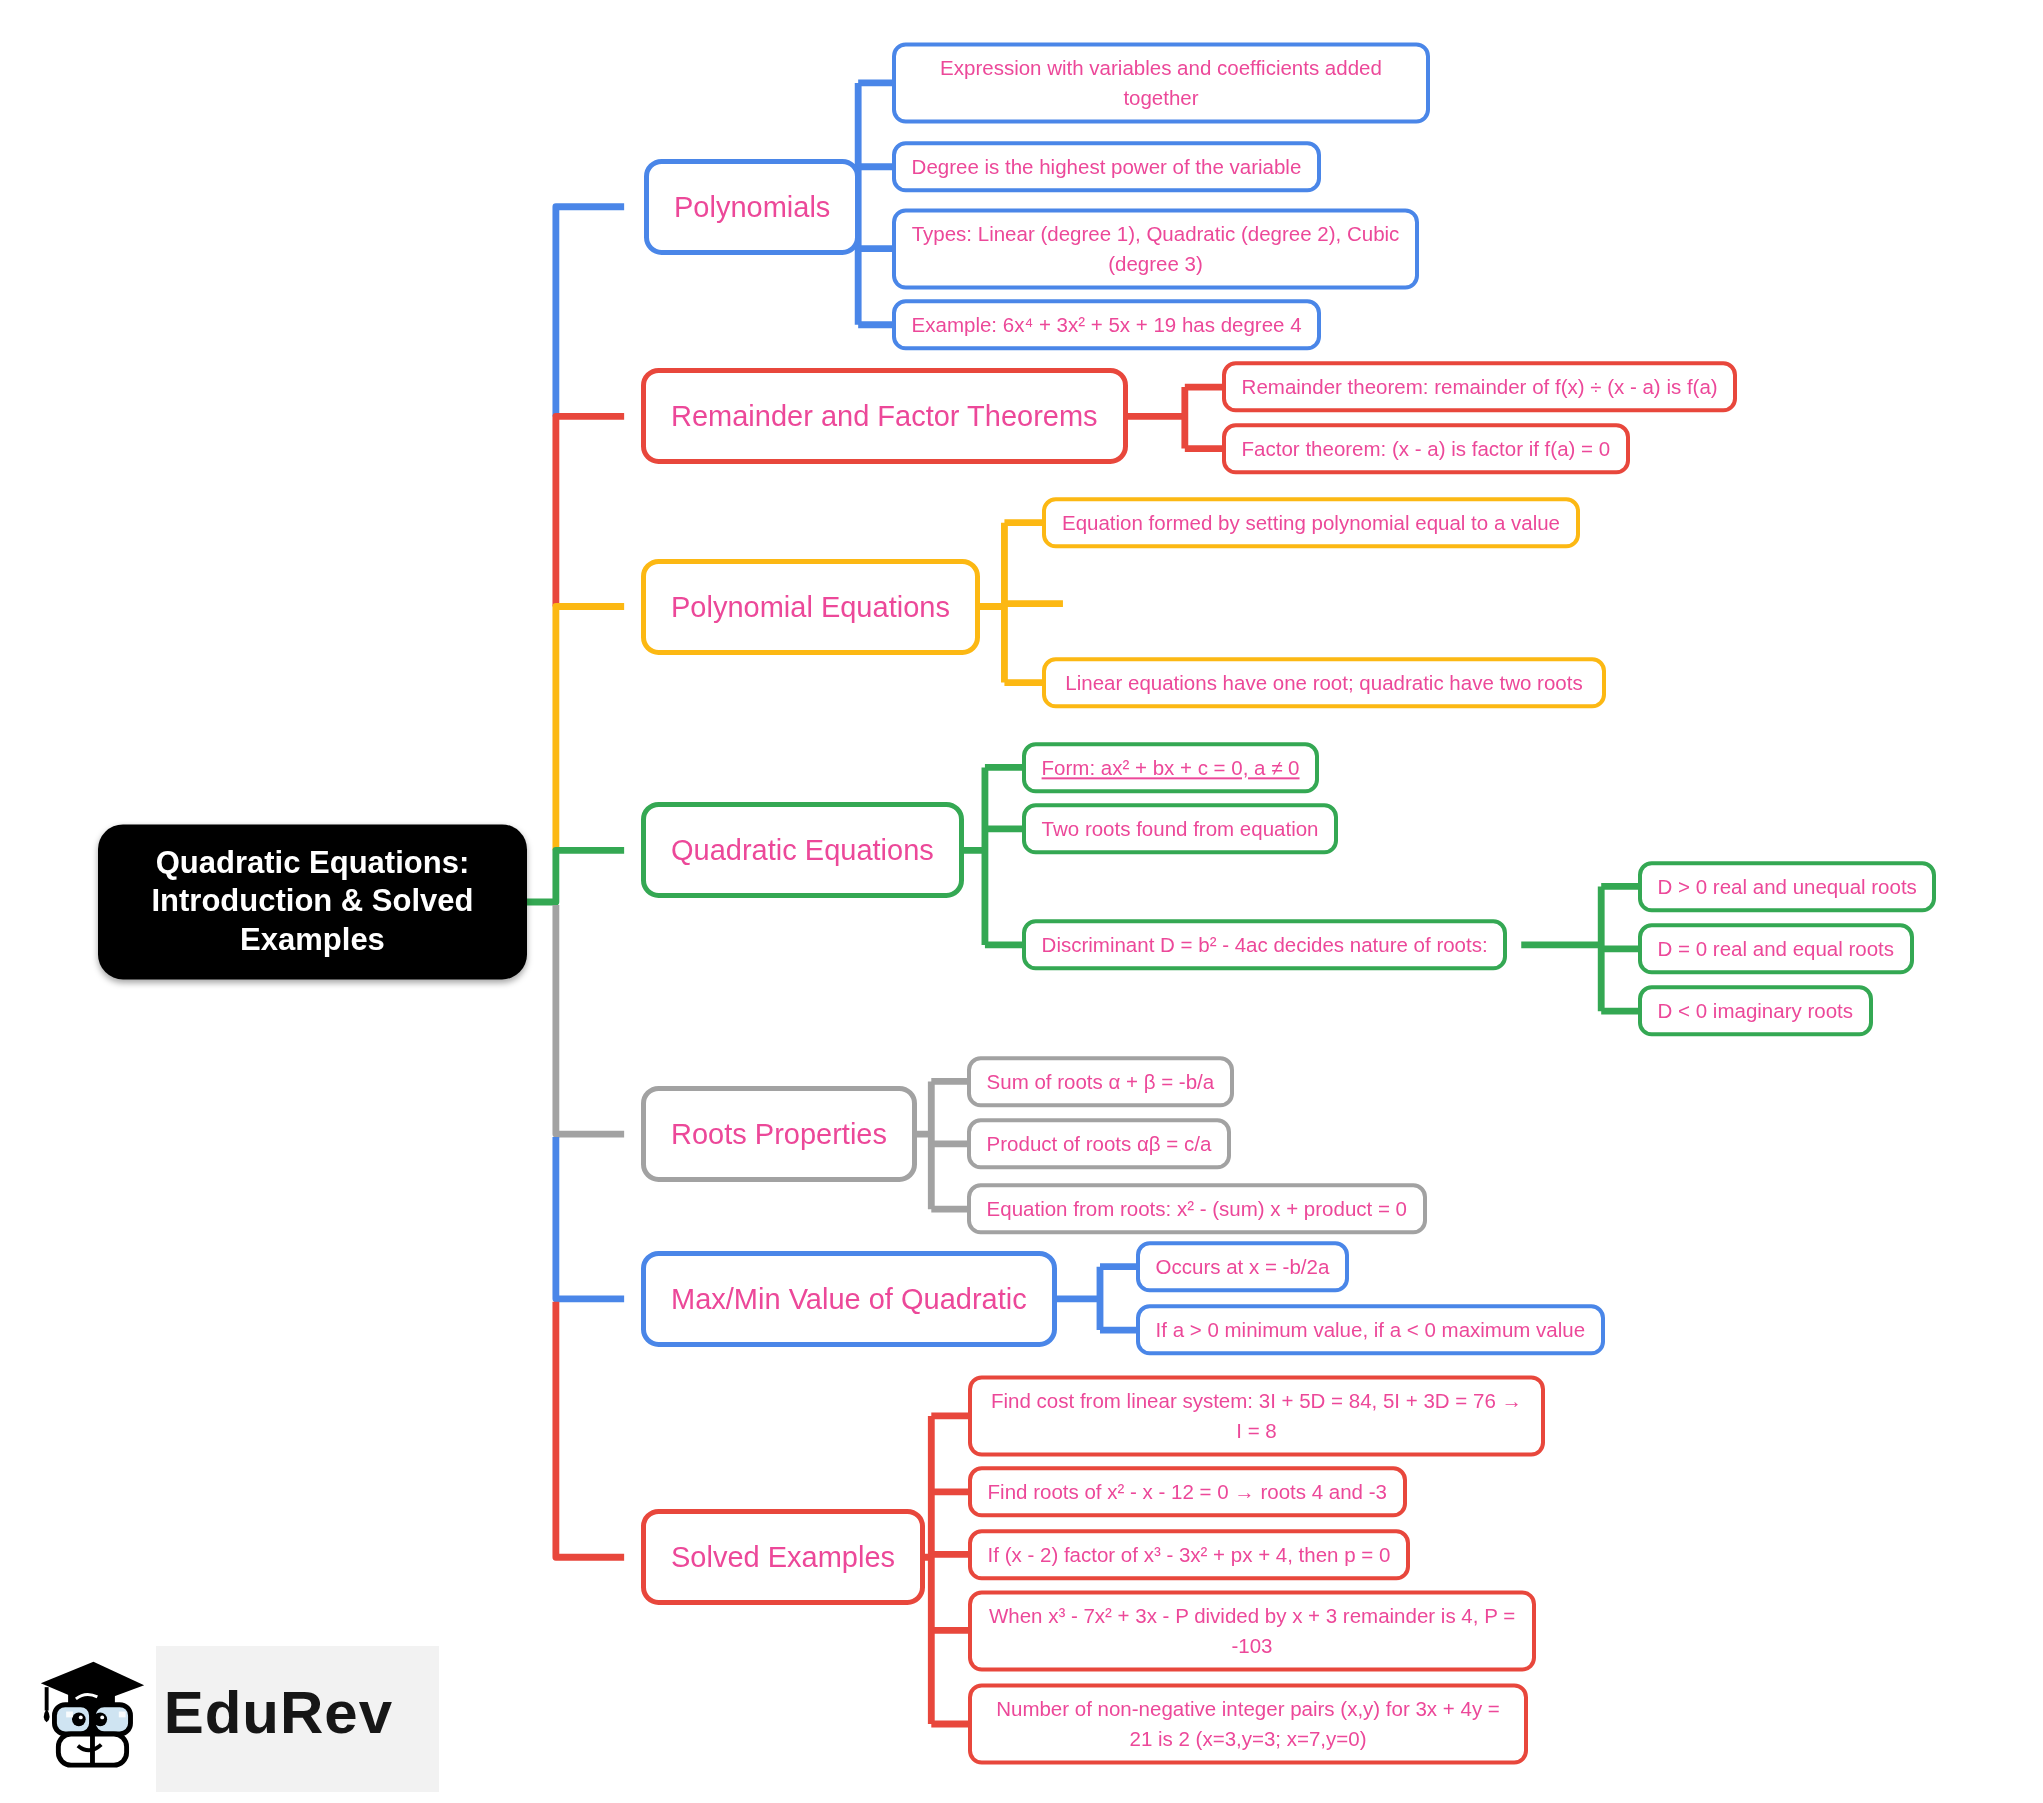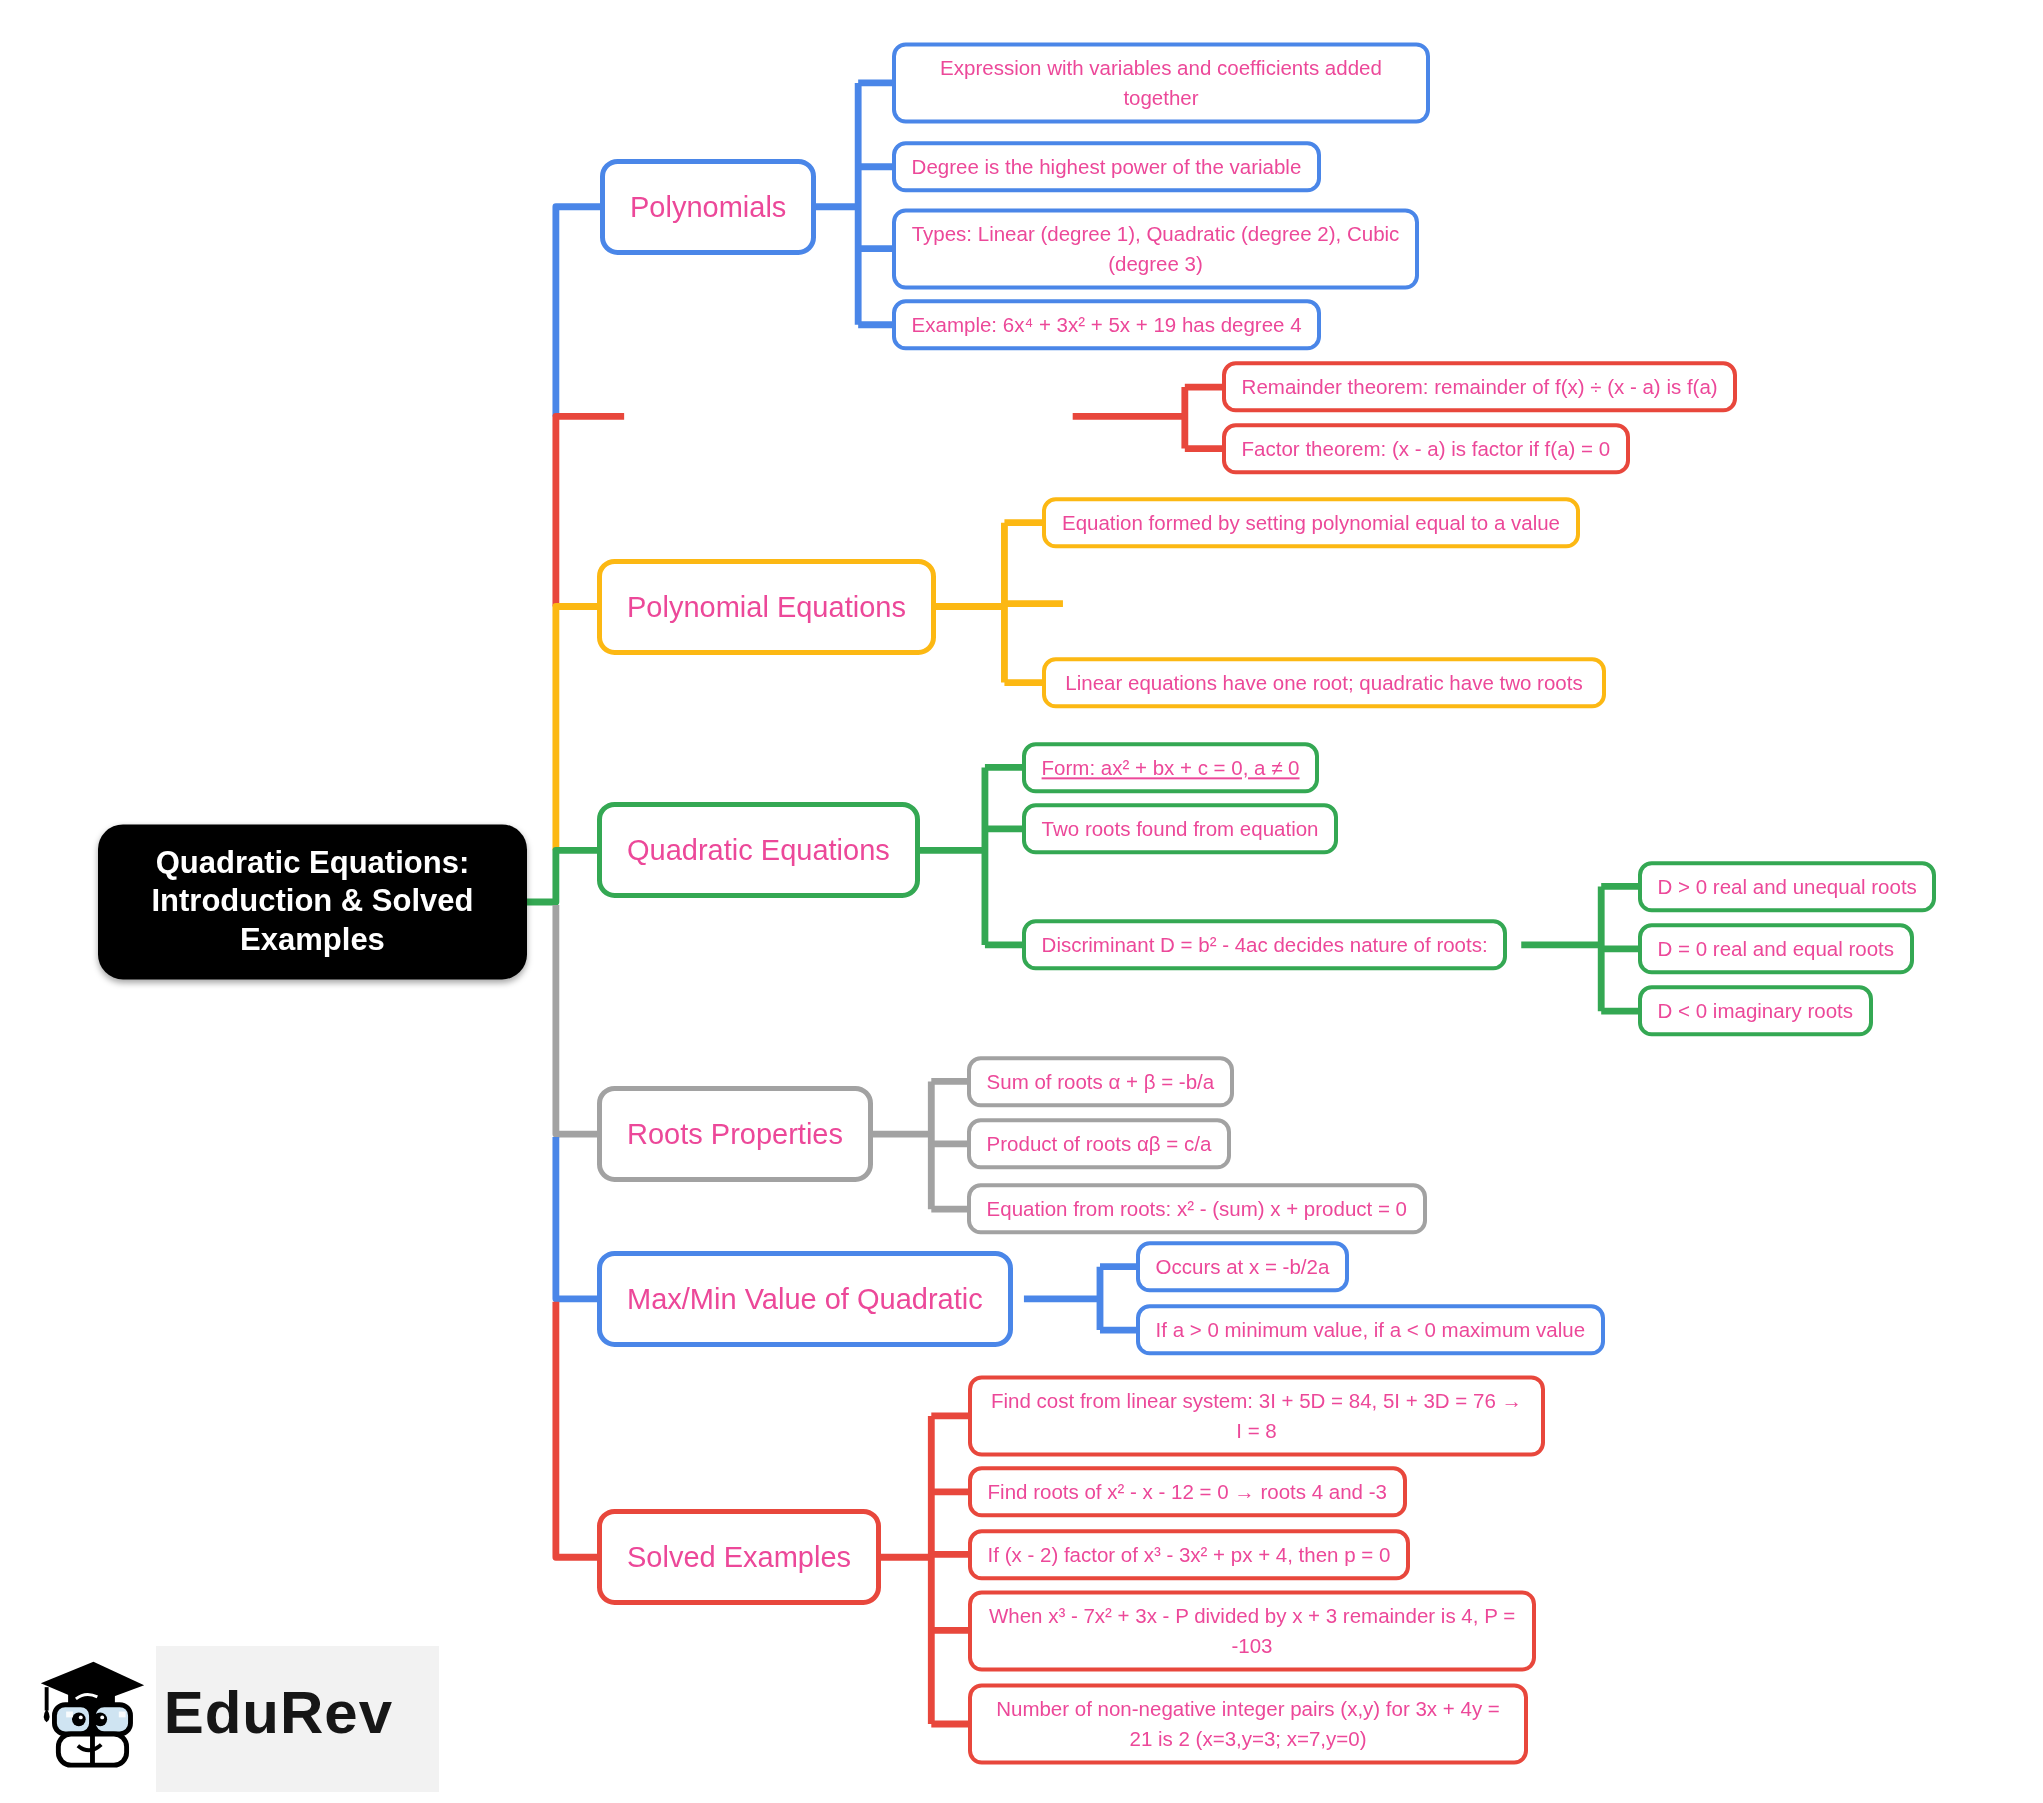--- a/index.html
+++ b/index.html
@@ -6,21 +6,21 @@
   body{font-family:"Liberation Sans", sans-serif;}
   .canvas{position:relative;width:2043px;height:1803px;background:#ffffff;overflow:hidden;}
   svg.wires{position:absolute;left:0;top:0;z-index:1;}
   .node{
     position:absolute;z-index:2;background:#ffffff;color:#ec4899;
     transform:translateY(-50%);box-sizing:border-box;
     display:flex;align-items:center;justify-content:center;text-align:center;
   }
   .topic{
     border:5.9px solid #000;border-radius:17.6px;font-size:29px;
-    padding:25px 25px;white-space:nowrap;line-height:1.25;
+    padding:25px 25px;white-space:nowrap;line-height:1.25;margin-left:44px;
   }
   .child{
     border:4.9px solid #000;border-radius:13.7px;font-size:20.5px;
     padding:6.8px 15.6px;white-space:nowrap;line-height:1.45;
   }
   .child.wrap{white-space:normal;}
   .central{
     left:98px;top:902px;width:429px;background:#000;color:#fff;
     border-radius:25px;font-weight:bold;font-size:31px;line-height:1.25;
     padding:19.5px 21.5px;box-shadow:0 2.9px 5.9px rgba(0,0,0,.35);
@@ -70,20 +70,21 @@
   </svg>
 
   <div class="node central">Quadratic Equations: Introduction &amp; Solved Examples</div>
 
   <div class="node topic c-blue" style="left:600px;top:207px;">Polynomials</div>
   <div class="node child wrap c-blue" style="left:892px;top:83px;width:538px;">Expression with variables and coefficients added together</div>
   <div class="node child c-blue" style="left:892px;top:167px;">Degree is the highest power of the variable</div>
   <div class="node child wrap c-blue" style="left:892px;top:249px;width:527px;">Types: Linear (degree 1), Quadratic (degree 2), Cubic (degree 3)</div>
   <div class="node child c-blue" style="left:892px;top:325px;">Example: 6x⁴ + 3x² + 5x + 19 has degree 4</div>
 
+  <div class="node topic c-red" style="left:597px;top:416px;">Remainder and Factor Theorems</div>
   <div class="node child c-red" style="left:1222px;top:387px;">Remainder theorem: remainder of f(x) ÷ (x - a) is f(a)</div>
   <div class="node child c-red" style="left:1222px;top:449px;">Factor theorem: (x - a) is factor if f(a) = 0</div>
 
   <div class="node topic c-yellow" style="left:597px;top:607px;">Polynomial Equations</div>
   <div class="node child wrap c-yellow" style="left:1042px;top:523px;width:538px;">Equation formed by setting polynomial equal to a value</div>
   <div class="node child wrap c-yellow" style="left:1042px;top:683px;width:564px;">Linear equations have one root; quadratic have two roots</div>
 
   <div class="node topic c-green" style="left:597px;top:850px;">Quadratic Equations</div>
   <div class="node child c-green" style="left:1022px;top:768px;text-decoration:underline;">Form: ax² + bx + c = 0, a ≠ 0</div>
   <div class="node child c-green" style="left:1022px;top:829px;">Two roots found from equation</div>

